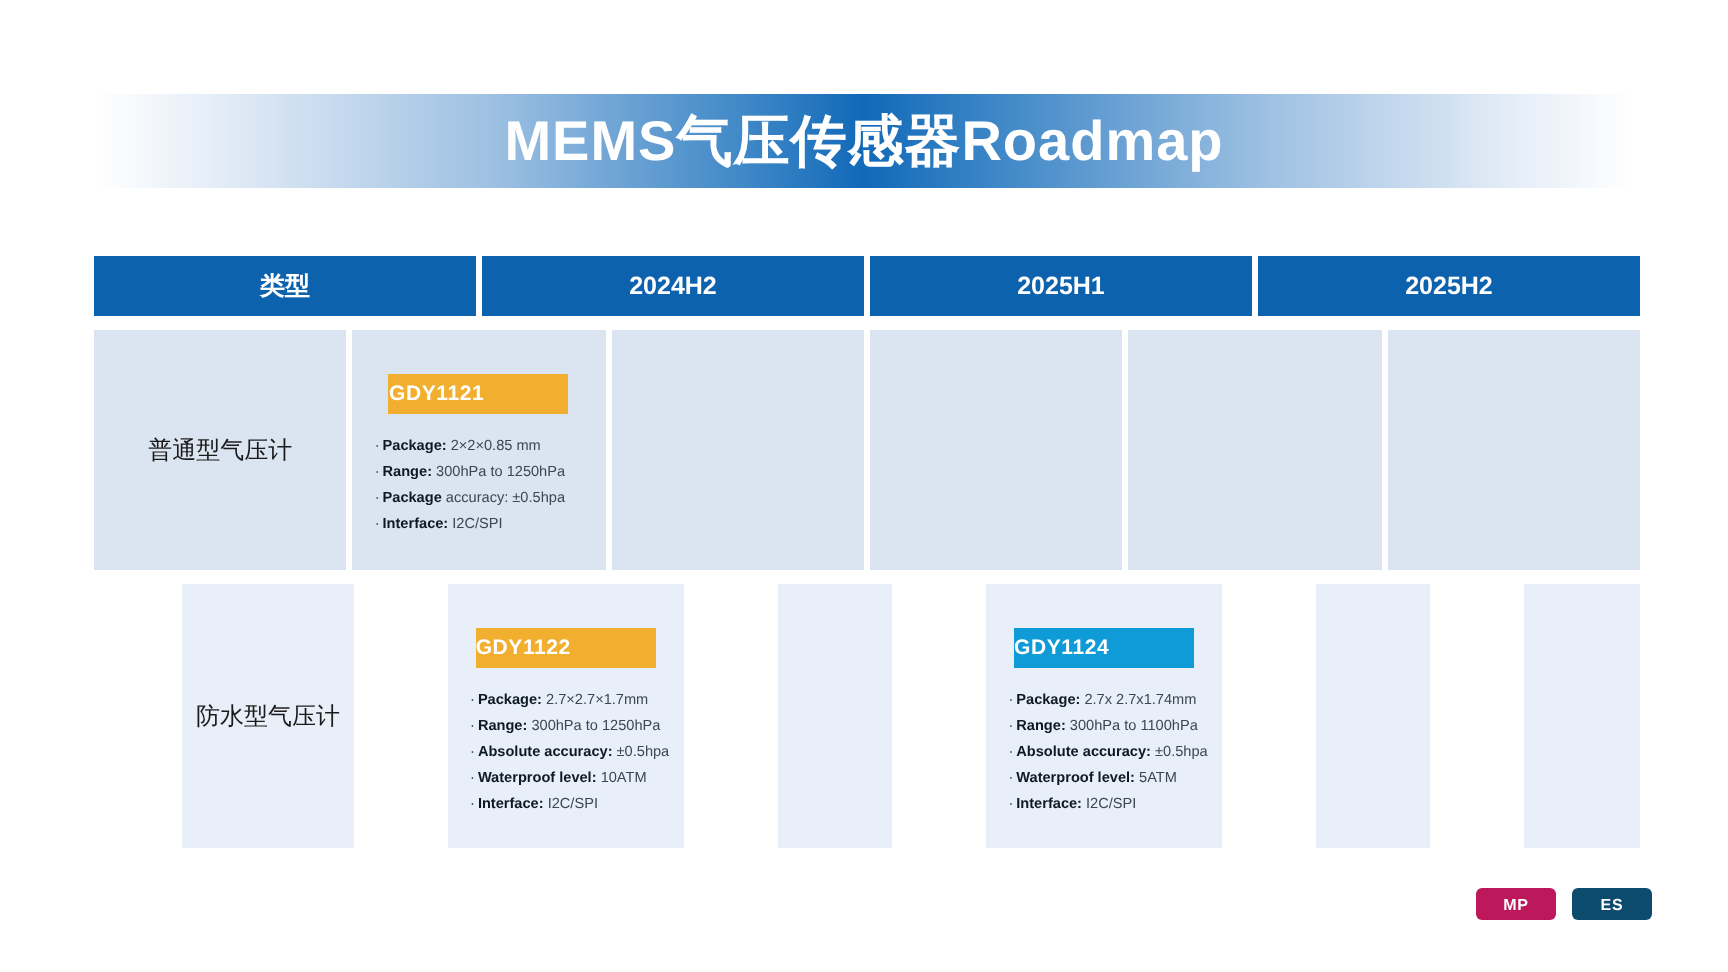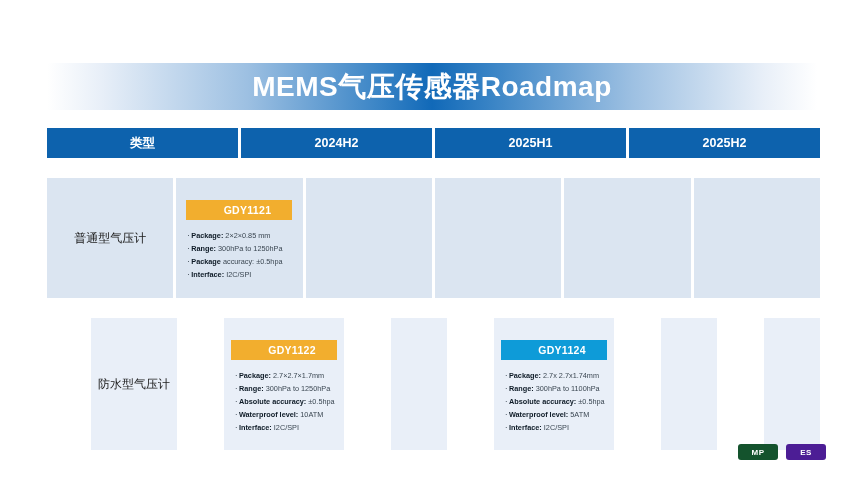--- a/index.html
+++ b/index.html
@@ -12,21 +12,21 @@
     background: #ffffff;
     font-family: "Liberation Sans", "DejaVu Sans", sans-serif;
     overflow: hidden;
     position: relative;
   }
 
   
   .banner {
     position: absolute;
     left: 47px;
-    top: 63px;
+    top: 47px;
     width: 770px;
     height: 47px;
     background: linear-gradient(to right,
         #ffffff 0%,
         #e8eff8 7%,
         #9dc0e2 26%,
         #3b85c6 43%,
         #1169b8 50%,
         #3b85c6 58%,
         #9dc0e2 76%,
@@ -46,21 +46,21 @@
   }
 
   
   .roadmap {
     position: absolute;
     left: 47px;
     top: 128px;
     width: 773px;
     display: flex;
     flex-direction: column;
-    gap: 20px;
+    gap: 7px;
     border-radius: 12px;
   }
   .row {
     display: flex;
     gap: 3px;
   }
   .cell {
     width: 126px;
     flex: 1 1 0;
     box-sizing: border-box;
@@ -104,24 +104,23 @@
     color: #1a1a1a;
     white-space: nowrap;
   }
 
   
   .badge {
     width: 90px;
     height: 20px;
     display: flex;
     align-items: center;
-    justify-content: center;
+    justify-content: flex-start;
     margin-top: 14px;
     margin-bottom: 10px;
-    padding-left: 16px;
   }
   .badge-mp { background: #f2ae2e; }
   .badge-es { background: #0e9bd8; }
   .badge-text {
     color: #ffffff;
     font-size: 10.5px;
     font-weight: bold;
     letter-spacing: 0.3px;
   }
   .specs {
@@ -148,22 +147,22 @@
     gap: 8px;
   }
   .legend-chip {
     width: 40px;
     height: 16px;
     border-radius: 3px;
     display: flex;
     align-items: center;
     justify-content: center;
   }
-  .legend-mp { background: #14532d; }
-  .legend-es { background: #4c1d95; }
+  .legend-mp { background: #be185d; }
+  .legend-es { background: #0c4a6e; }
   .legend-text {
     color: #ffffff;
     font-size: 8px;
     font-weight: bold;
     letter-spacing: 0.4px;
   }
 </style>
 </head>
 <body>
 

